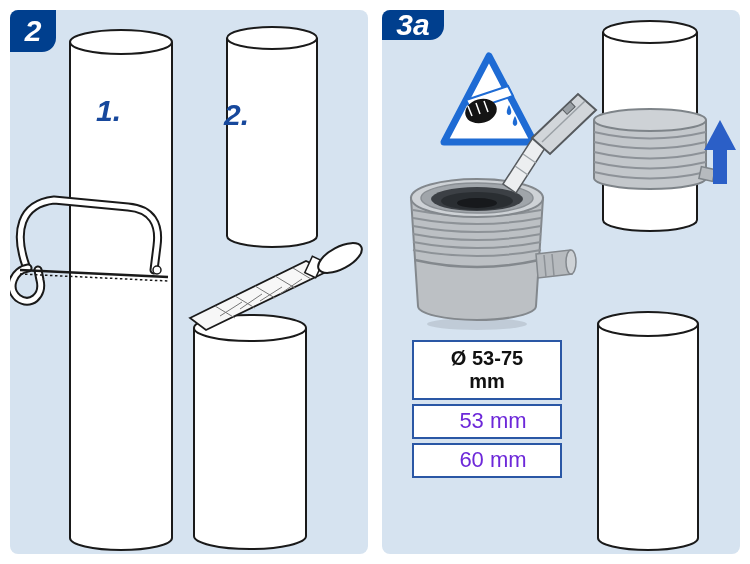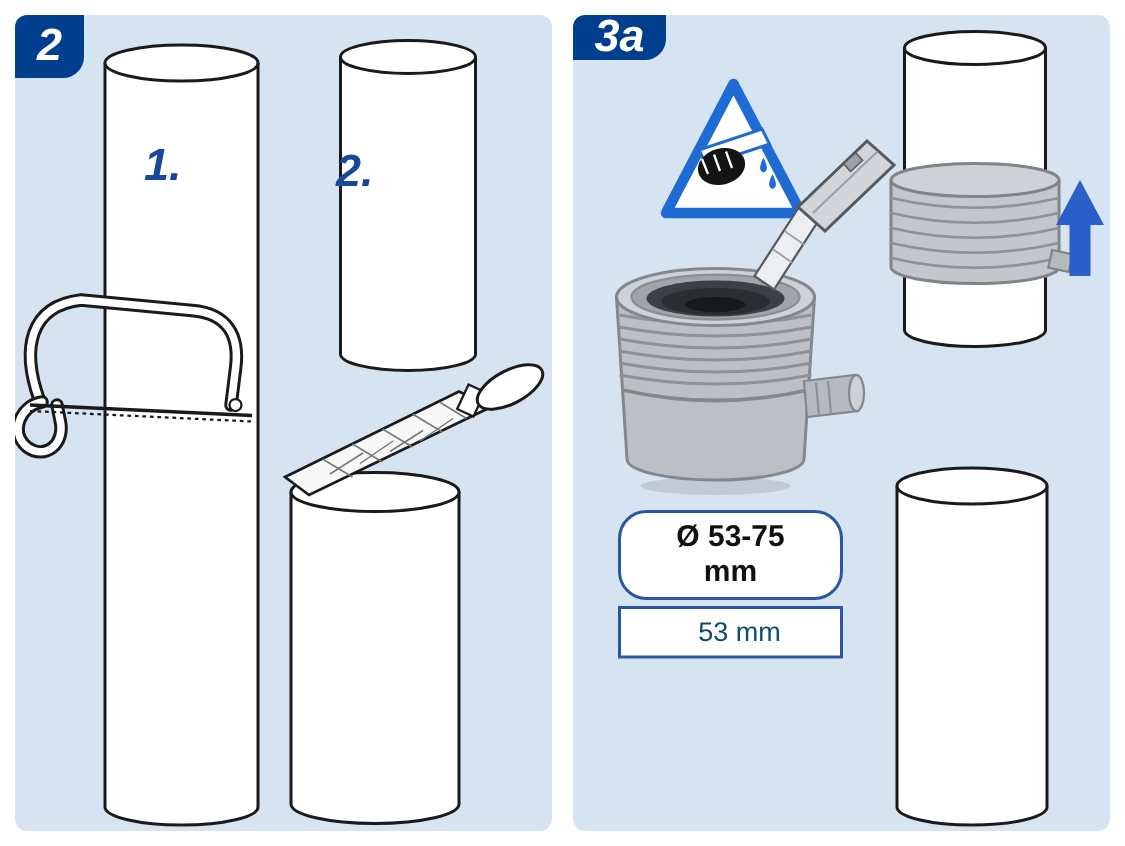--- a/index.html
+++ b/index.html
@@ -15,23 +15,23 @@
   .badge-2{width:46px;height:42px;}
   .badge-3a{width:62px;height:30px;}
   .step-label{position:absolute;color:#17489c;font-weight:bold;font-style:italic;
               font-size:30px;z-index:4;}
   .label-1{left:86px;top:84px;}
   .label-2{left:214px;top:88px;}
   .diagram{position:absolute;left:0;top:0;width:358px;height:544px;}
   .size-table{position:absolute;left:30px;top:330px;width:150px;z-index:6;}
   .size-cell{background:#ffffff;border:2.5px solid #2a57a5;text-align:center;
              box-sizing:border-box;margin-bottom:4px;}
-  .size-header{font-weight:bold;font-size:20px;color:#111111;line-height:1.15;padding:5px 2px;border-radius:19px;}
+  .size-header{font-weight:bold;font-size:20px;color:#111111;line-height:1.15;padding:5px 2px;}
   .size-header span{display:block;}
-  .size-row{font-size:18px;color:#0c4a6e;line-height:30px;height:35px;padding-top:0;padding-left:12px;}
+  .size-row{font-size:22px;color:#6d28d9;line-height:30px;height:35px;padding-top:0;padding-left:12px;}
 </style>
 </head>
 <body>
 
 <div class="page">
 
   <div class="panel panel-left">
     <div class="badge badge-2">2</div>
     <div class="step-label label-1">1.</div>
     <div class="step-label label-2">2.</div>
@@ -133,16 +133,17 @@
         <ellipse cx="266" cy="314" rx="50" ry="12" fill="#ffffff" stroke="#1a1a1a" stroke-width="2"></ellipse>
       </g>
     </svg>
 
     <div class="size-table">
       <div class="size-cell size-header">
         <span>Ø 53-75</span>
         <span>mm</span>
       </div>
       <div class="size-cell size-row">53 mm</div>
+      <div class="size-cell size-row">60 mm</div>
     </div>
   </div>
 
 </div>
 
 </body></html>

